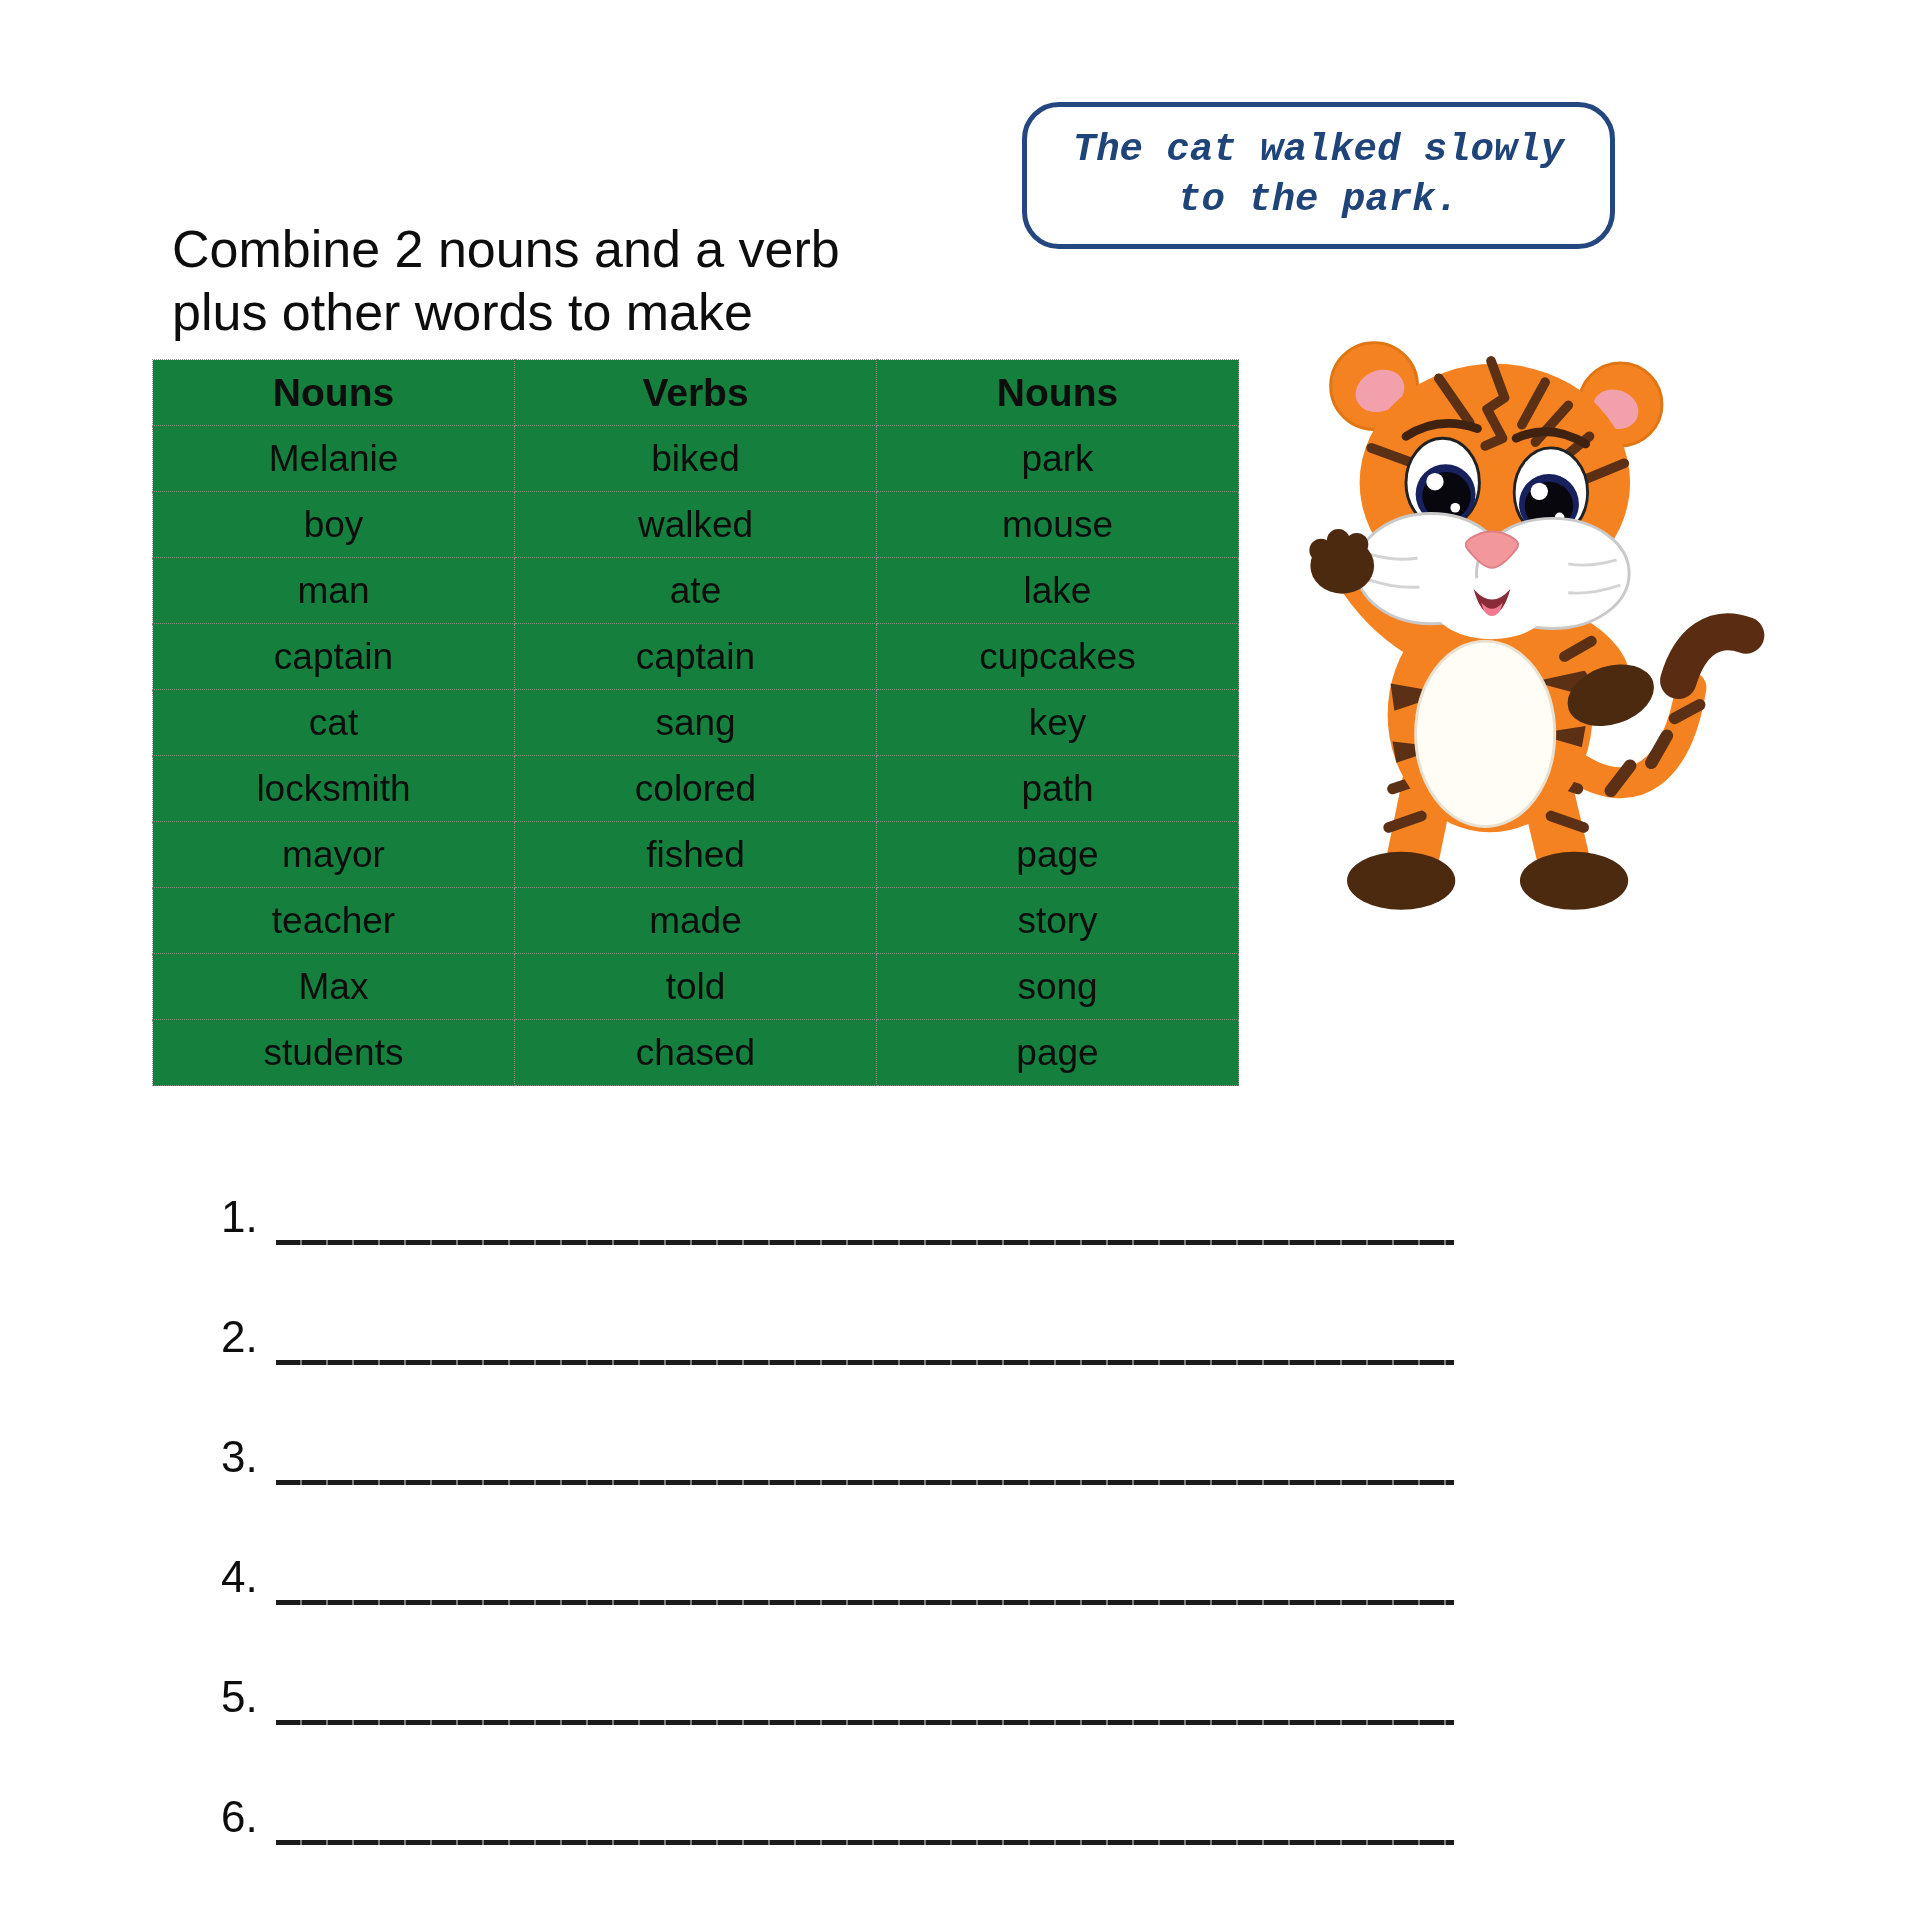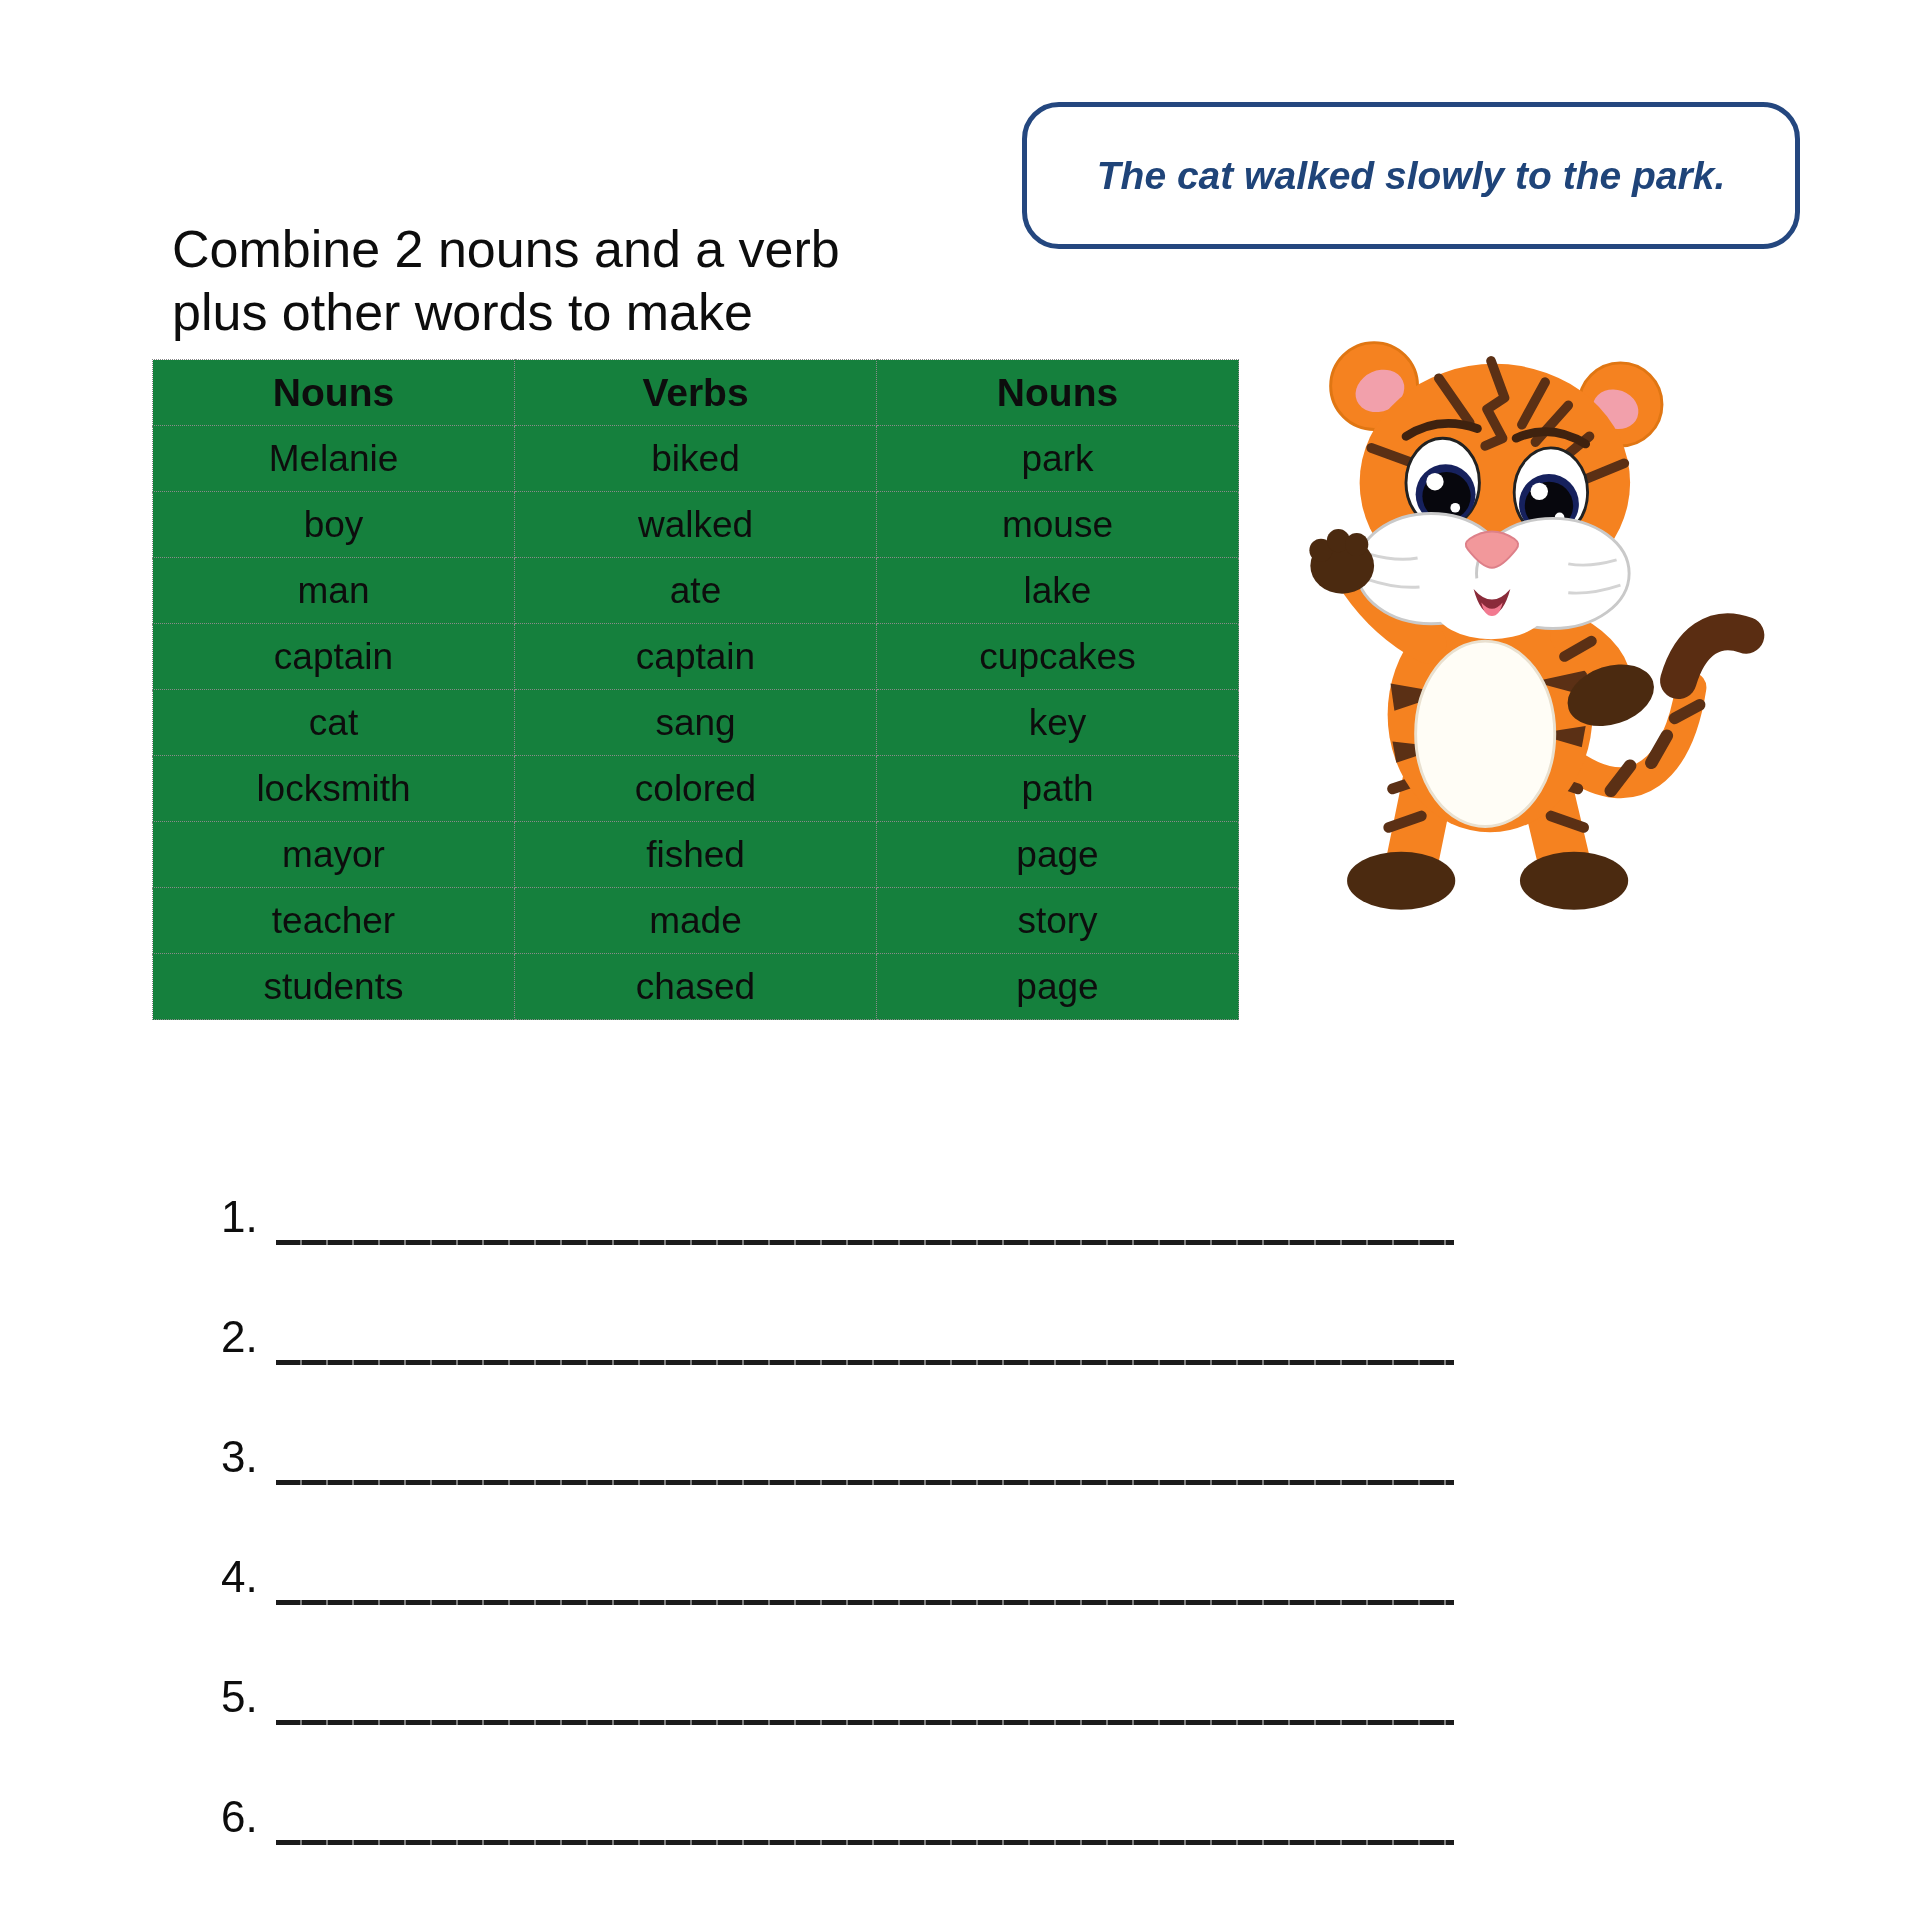--- a/index.html
+++ b/index.html
@@ -8,26 +8,27 @@
     position: relative;
     font-family: "Liberation Sans", "DejaVu Sans", sans-serif;
     color: #111111;
     overflow: hidden;
   }
 
   
   .callout {
     position: absolute;
     left: 1022px; top: 102px;
-    width: 778px; height: 147px;
+    width: 593px; height: 147px;
     border: 5.8px solid #24477f;
     border-radius: 37px;
     background: #ffffff;
     display: flex; align-items: center; justify-content: center;
     padding: 7.7px 39px;
+    font-family: Liberation Mono, monospace;
   }
   .callout-text {
     font-size: 39px;
     font-weight: bold;
     font-style: italic;
     color: #1f4479;
     text-align: center;
     line-height: 1.28;
   }
 
@@ -157,20 +158,25 @@
     <td>fished</td>
     <td>page</td>
   </tr>
 
   <tr>
     <td>teacher</td>
     <td>made</td>
     <td>story</td>
   </tr>
 
+  <tr>
+    <td>Max</td>
+    <td>told</td>
+    <td>song</td>
+  </tr>
 
   <tr>
     <td>students</td>
     <td>chased</td>
     <td>page</td>
   </tr>
 </tbody>
 </table>
 
 <div class="tiger-wrap">

